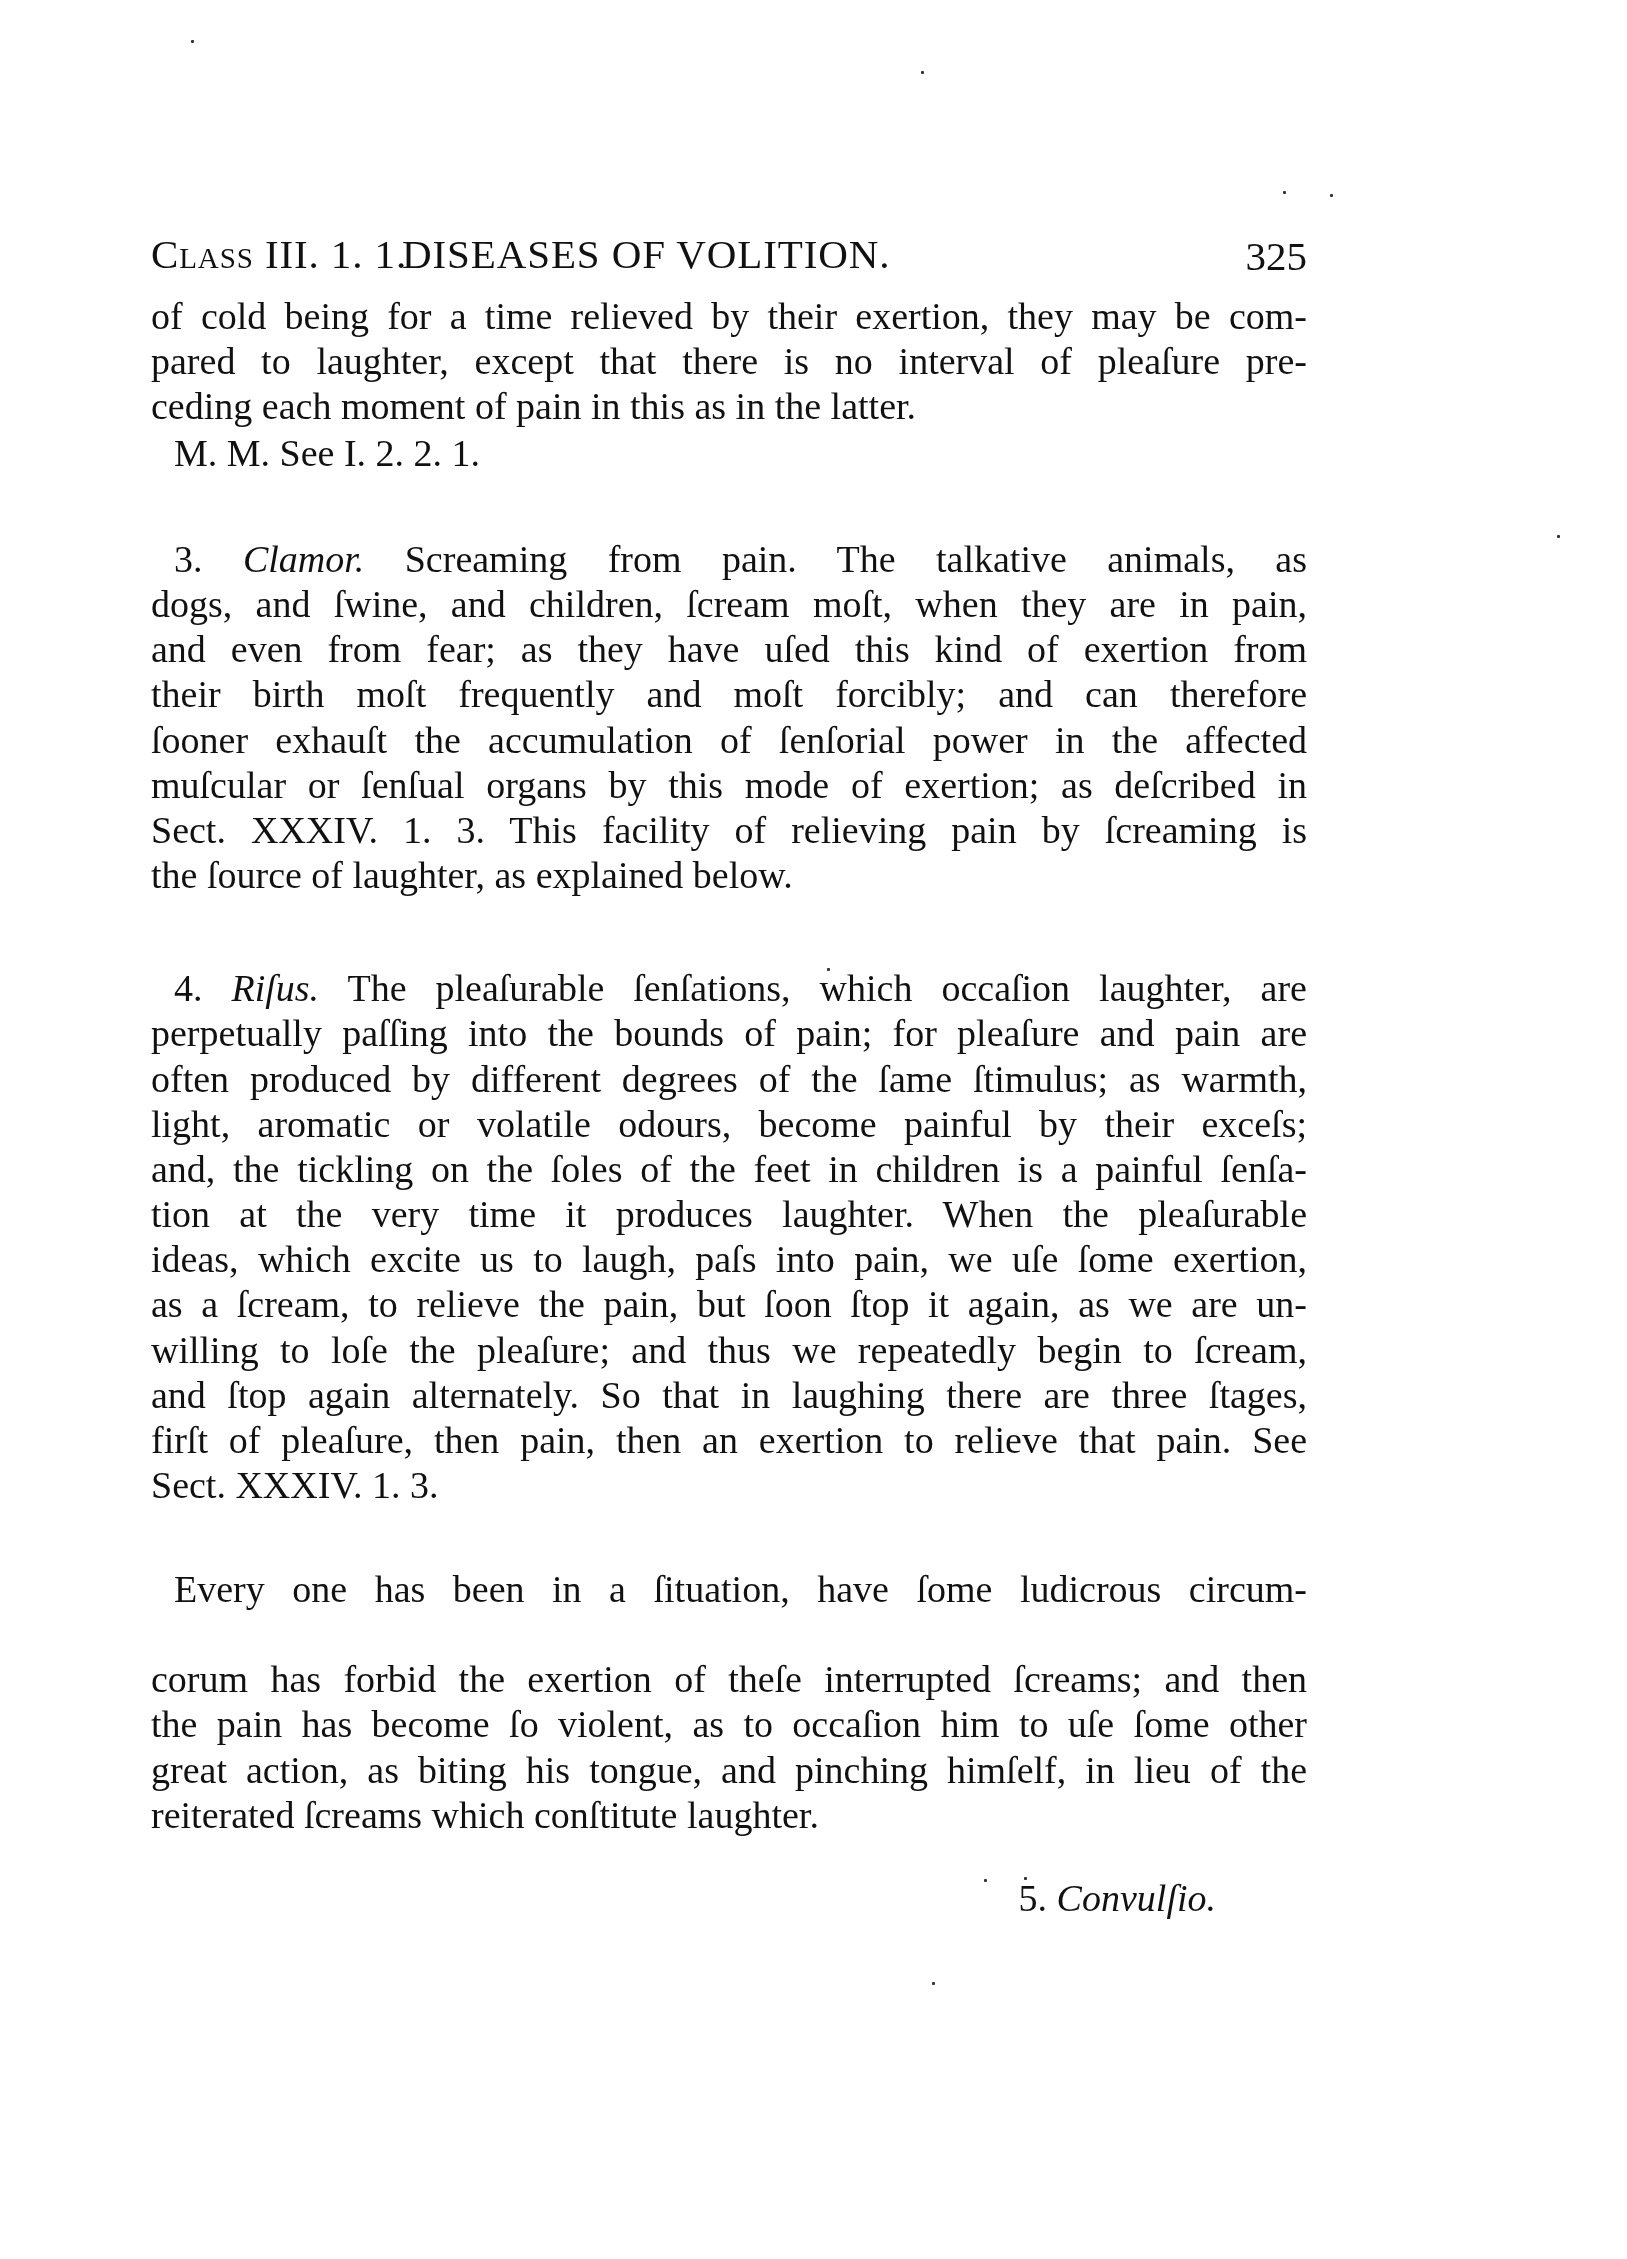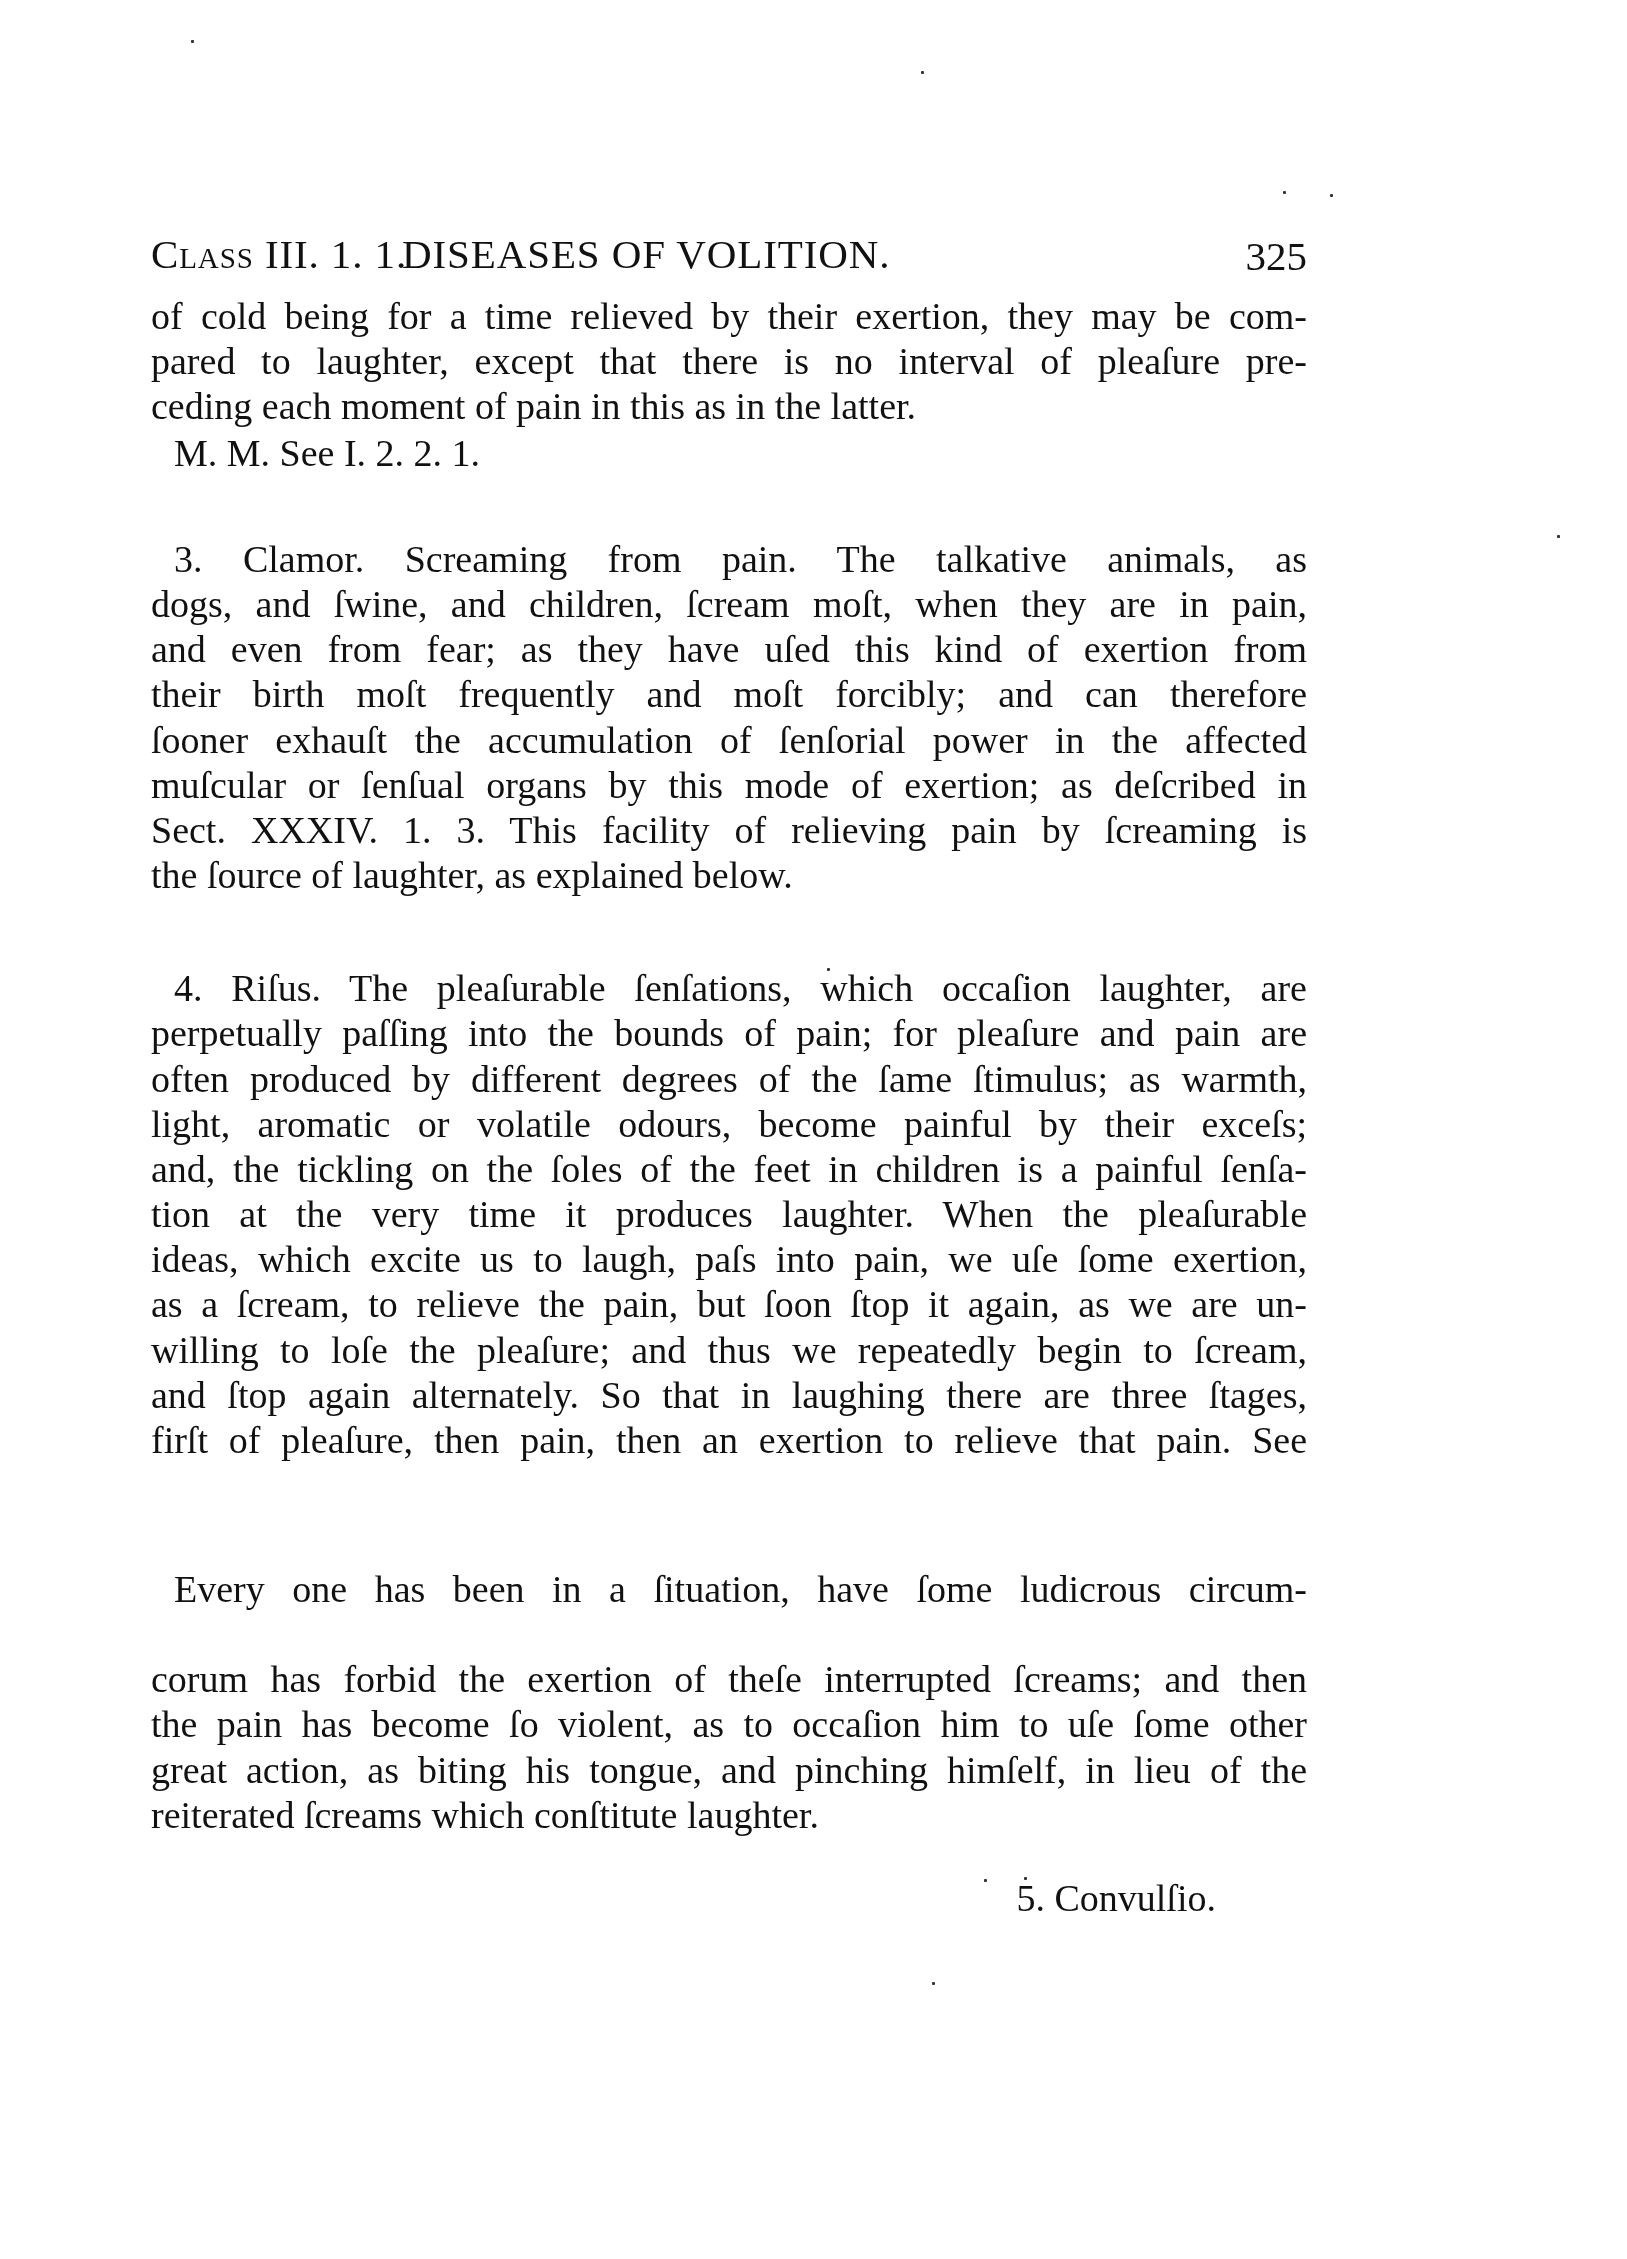--- a/index.html
+++ b/index.html
@@ -8,21 +8,21 @@
   .page { position: absolute; left: 0; top: 0; width: 1536px; height: 2260px; }
   .header { position: absolute; left: 151px; top: 226px; width: 1156px; height: 56px;
             font-size: 41px; line-height: 56px; }
   .hd-class { position: absolute; left: 0; top: 0; font-variant: small-caps; letter-spacing: 0.9px; }
   .hd-title { position: absolute; left: 251px; top: 0; letter-spacing: 0.9px; }
   .hd-page { position: absolute; right: 0; top: 1.9px; }
   .line { position: absolute; left: 151px; width: 1156px; font-size: 38px; height: 45px;
           line-height: 45px; white-space: nowrap; text-align: justify; text-align-last: justify; }
   .line.last { text-align-last: left; }
   .line.indent { left: 174px; width: 1133px; }
-  .it { }
+  .it { font-style: italic; }
   .catch { position: absolute; right: 320px; top: 1876px; font-size: 38px; line-height: 45px; }
   .speck { position: absolute; background: #333; width: 2.8px; height: 2.8px; border-radius: 0.9px; }
 </style>
 </head>
 <body>
 
 <div class="page">
 
   <div class="header">
     <span class="hd-class">Class III. 1. 1.</span>
@@ -57,20 +57,21 @@
   <div class="line" style="top:1011px">perpetually paſſing into the bounds of pain; for pleaſure and pain are</div>
   <div class="line" style="top:1057px">often produced by different degrees of the ſame ſtimulus; as warmth,</div>
   <div class="line" style="top:1147px">and, the tickling on the ſoles of the feet in children is a painful ſenſa-</div>
   <div class="line" style="top:1102px">light, aromatic or volatile odours, become painful by their exceſs;</div>
   <div class="line" style="top:1192px">tion at the very time it produces laughter.  When the pleaſurable</div>
   <div class="line" style="top:1237px">ideas, which excite us to laugh, paſs into pain, we uſe ſome exertion,</div>
   <div class="line" style="top:1282px">as a ſcream, to relieve the pain, but ſoon ſtop it again, as we are un-</div>
   <div class="line" style="top:1328px">willing to loſe the pleaſure; and thus we repeatedly begin to ſcream,</div>
   <div class="line" style="top:1373px">and ſtop again alternately.  So that in laughing there are three ſtages,</div>
   <div class="line" style="top:1418px">firſt of pleaſure, then pain, then an exertion to relieve that pain.  See</div>
+  <div class="line last" style="top:1463px">Sect. XXXIV. 1. 3.</div>
 
   <div class="line indent" style="top:1567px">Every one has been in a ſituation, have ſome ludicrous circum-</div>
   <div class="line" style="top:1657px">corum has forbid the exertion of theſe interrupted ſcreams; and then</div>
   <div class="line" style="top:1702px">the pain has become ſo violent, as to occaſion him to uſe ſome other</div>
   <div class="line" style="top:1748px">great action, as biting his tongue, and pinching himſelf, in lieu of the</div>
   <div class="line last" style="top:1793px">reiterated ſcreams which conſtitute laughter.</div>
 
   <div class="catch">
     <span>5.</span>
     <span class="it">Convulſio.</span>

